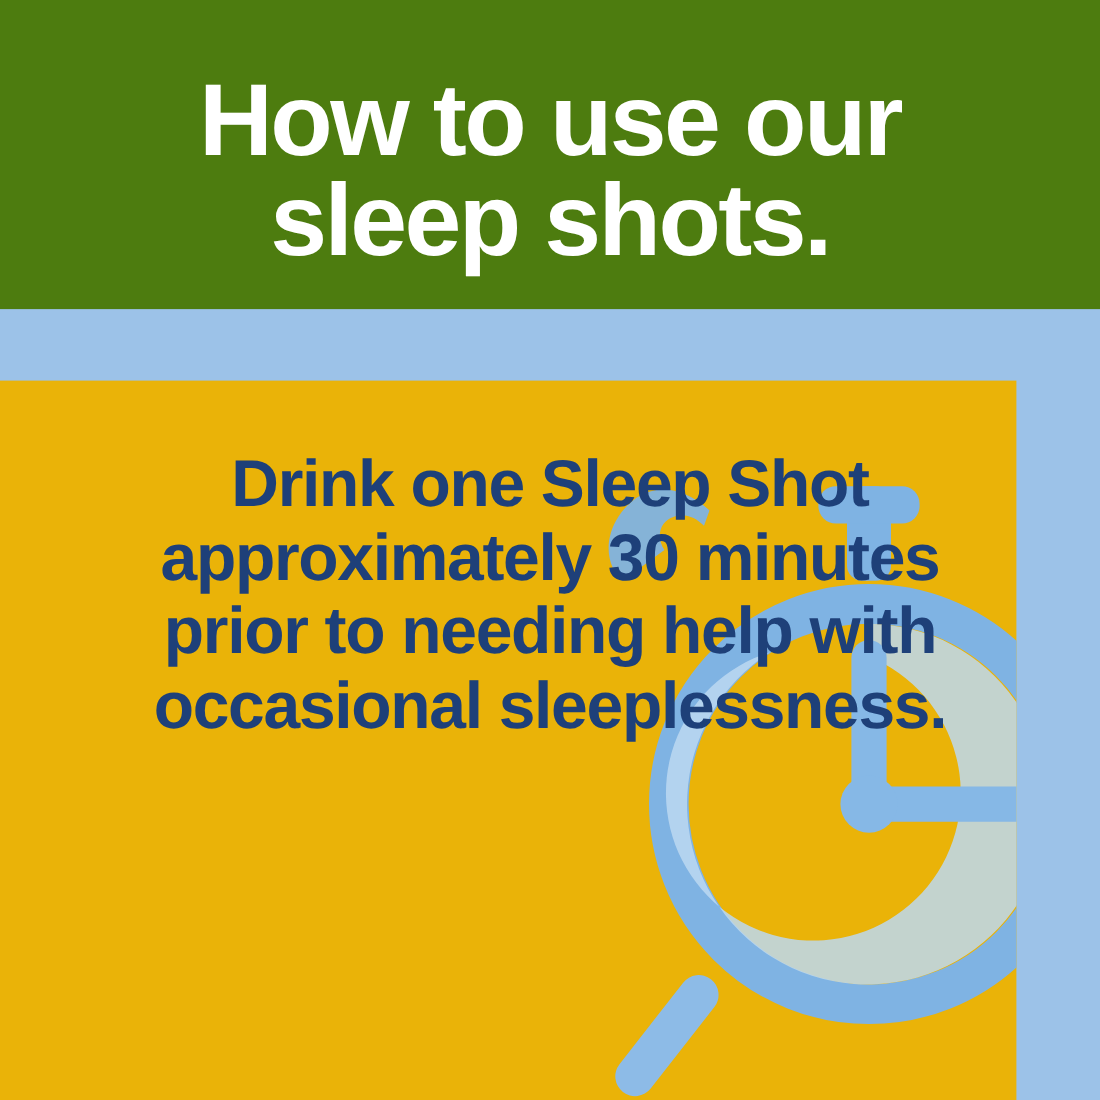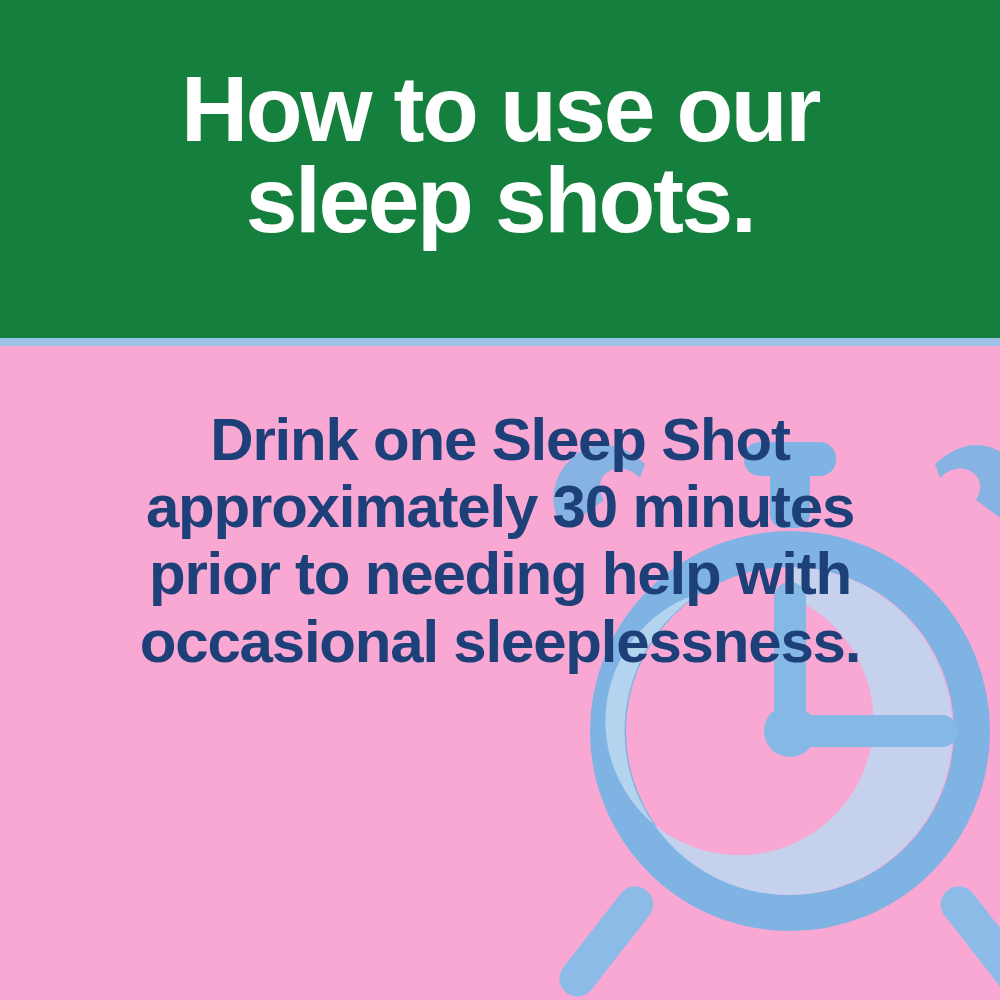--- a/index.html
+++ b/index.html
@@ -15,22 +15,22 @@
     font-family: "Liberation Sans", "DejaVu Sans", sans-serif;
     background: #9cc2e8;
   }
 
   
   #header-band {
     position: absolute;
     left: 0;
     top: 0;
     width: 1000px;
-    height: 338px;
-    background: #15803d;
+    height: 281px;
+    background: #4d7c0f;
     z-index: 5;
   }
   #header-title {
     position: absolute;
     left: 60px;
     top: 64px;
     width: 880px;
     text-align: center;
     color: #ffffff;
     font-size: 93px;
@@ -38,23 +38,23 @@
     font-weight: 700;
     letter-spacing: -2.4px;
     white-space: pre-line;
   }
 
   
   #body-section {
     position: absolute;
     left: 0;
     top: 346px;
-    width: 1000px;
+    width: 924px;
     height: 654px;
-    background: #f9a8d4;
+    background: #eab308;
     overflow: hidden;
   }
 
   
   #clock-watermark {
     position: absolute;
     left: 0;
     top: 0;
     width: 1000px;
     height: 654px;

